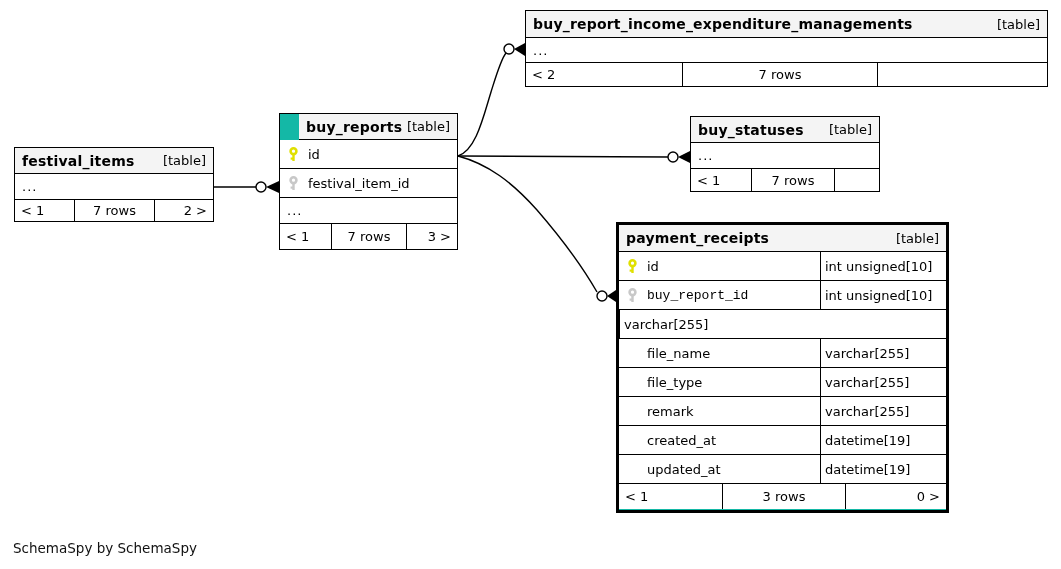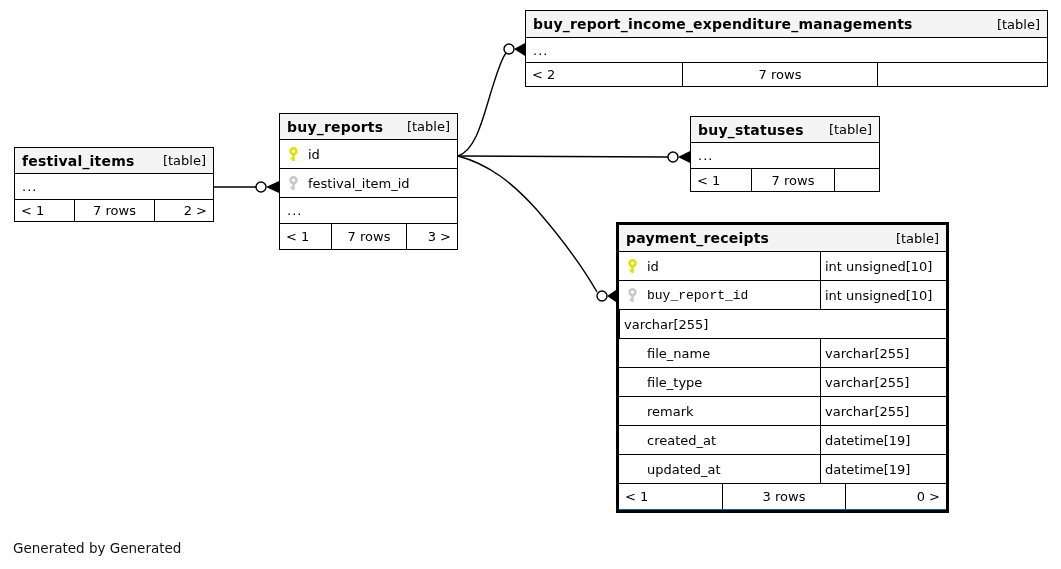--- a/index.html
+++ b/index.html
@@ -4,21 +4,21 @@
 <style>
   html,body { margin:0; padding:0; background:#ffffff; }
   .canvas {
     position:relative; width:1061px; height:569px; background:#ffffff;
     font-family:"DejaVu Sans","Liberation Sans",sans-serif; color:#000;
     overflow:hidden;
   }
   svg.wires { position:absolute; left:0; top:0; width:1061px; height:569px; }
 
   .tbl {
-    position:absolute; background:#0369a1; border:1px solid #000; box-sizing:border-box;
+    position:absolute; background:#14b8a6; border:1px solid #000; box-sizing:border-box;
     font-size:13px;
   }
   .tbl.highlight { border:3px solid #000; }
   .tbl-header {
     background:#f4f4f4; border-bottom:1px solid #000; box-sizing:border-box;
     display:flex; justify-content:space-between; align-items:center; padding:0 7px;
   }
   .tbl-title { font-weight:bold; font-size:14px; letter-spacing:0.2px; }
   .tbl-badge { font-size:13px; }
   .tbl-row {
@@ -82,21 +82,21 @@
       <span class="ellipsis-txt">...</span>
     </div>
     <div class="tbl-footer" style="height:21px;">
       <span class="fcell" style="width:60px;">&lt; 1</span>
       <span class="fcell c" style="width:80px;">7 rows</span>
       <span class="fcell r" style="flex:1;">2 &gt;</span>
     </div>
   </div>
 
   <div class="tbl" style="left:279px; top:113px; width:179px; height:137px;">
-    <div class="tbl-header" style="height:26px;">
+    <div class="tbl-header" style="height:26px;margin-left:19px;">
       <span class="tbl-title">buy_reports</span>
       <span class="tbl-badge">[table]</span>
     </div>
     <div class="tbl-row" style="height:29px;">
       <svg class="key-ico" viewBox="0 0 13 15">
         <circle cx="6.5" cy="4.2" r="2.9" fill="none" stroke="#e0e000" stroke-width="2.6"></circle>
         <line x1="6.5" y1="7.4" x2="6.5" y2="14" stroke="#e0e000" stroke-width="2.4"></line>
         <line x1="6.5" y1="11.6" x2="3.6" y2="11.6" stroke="#e0e000" stroke-width="2.2"></line>
       </svg>
       <span>id</span>
@@ -223,14 +223,14 @@
       <span class="cell-type">datetime[19]</span>
     </div>
 
     <div class="tbl-footer" style="height:25px;">
       <span class="fcell" style="width:104px;">&lt; 1</span>
       <span class="fcell c" style="width:123px;">3 rows</span>
       <span class="fcell r" style="flex:1;">0 &gt;</span>
     </div>
   </div>
 
-  <div class="gen-note">Generated by Generated</div>
+  <div class="gen-note">SchemaSpy by SchemaSpy</div>
 </div>
 
 </body></html>

